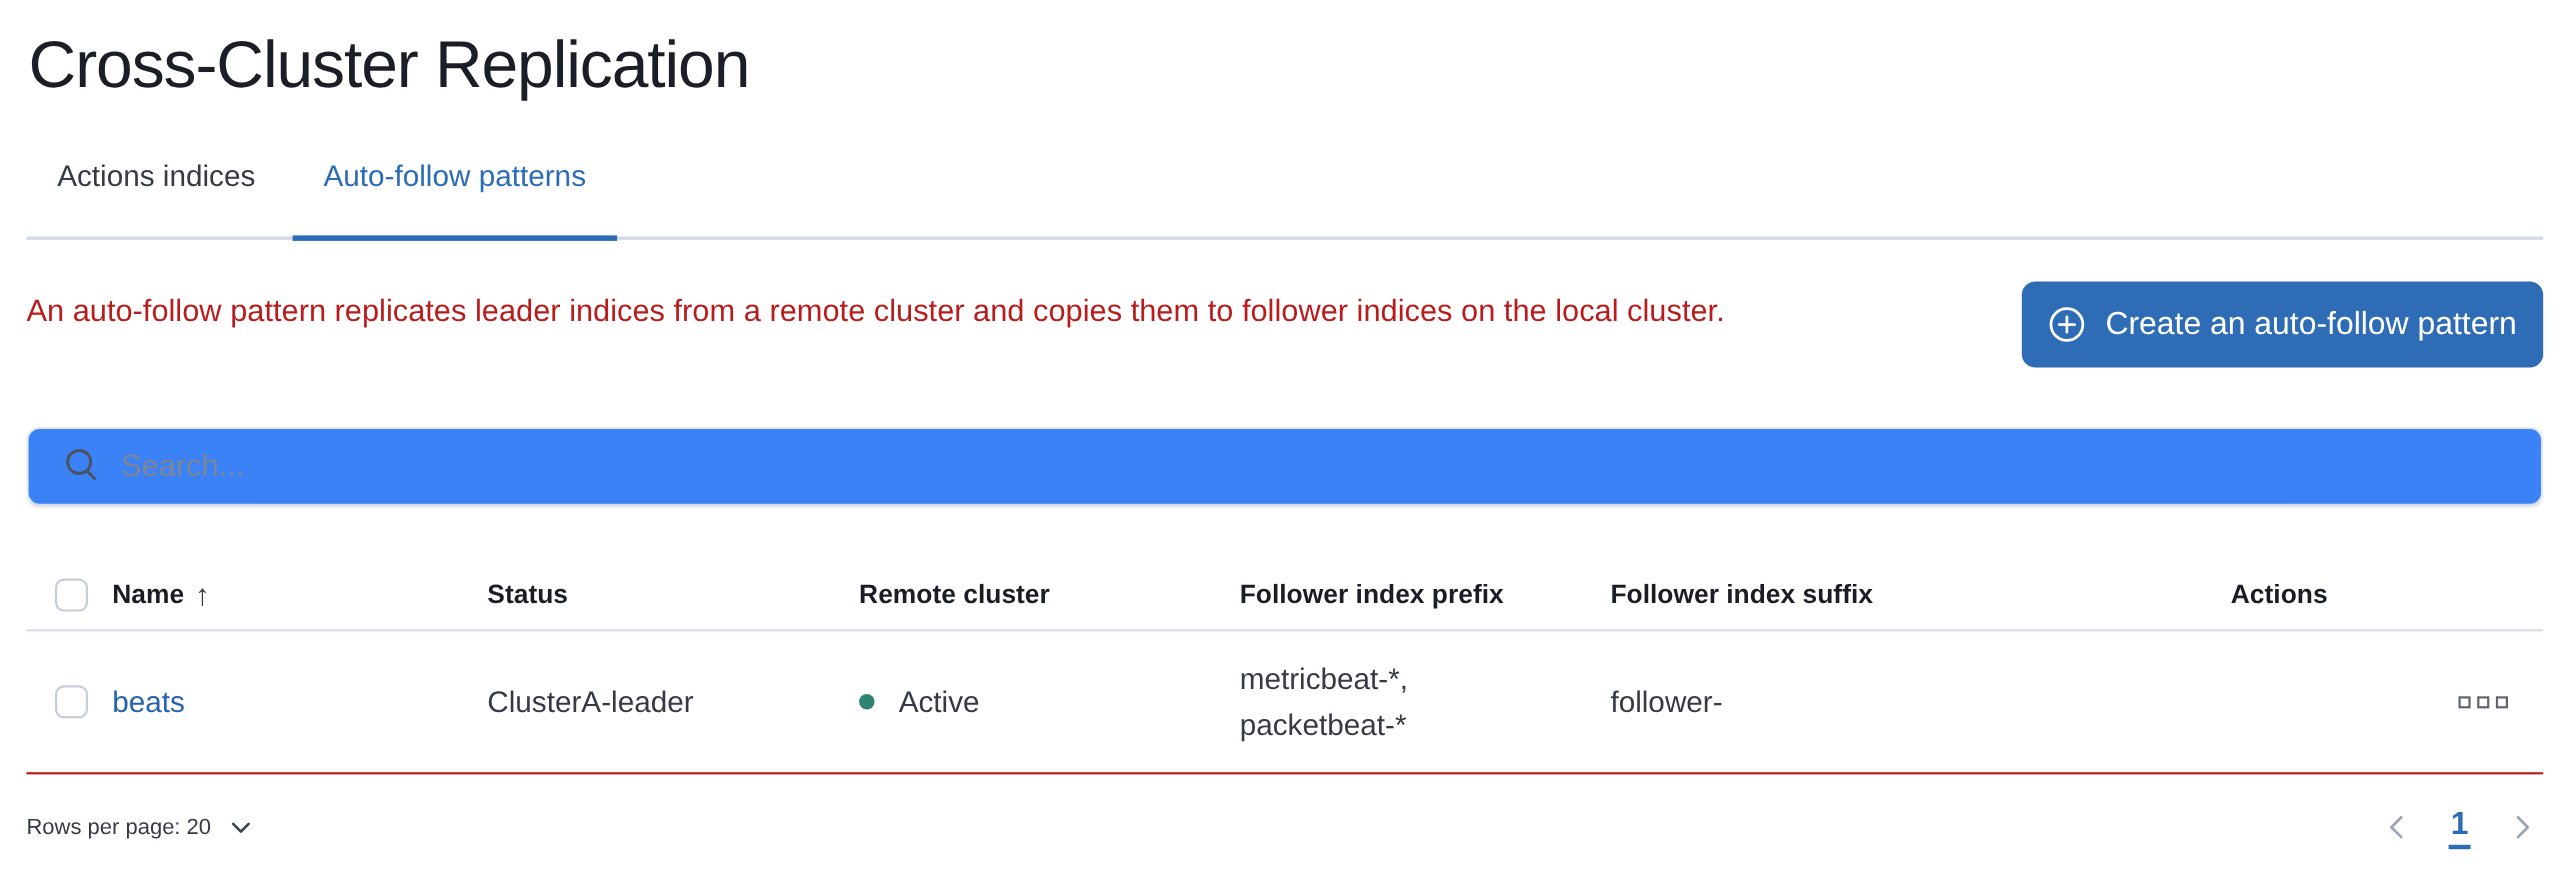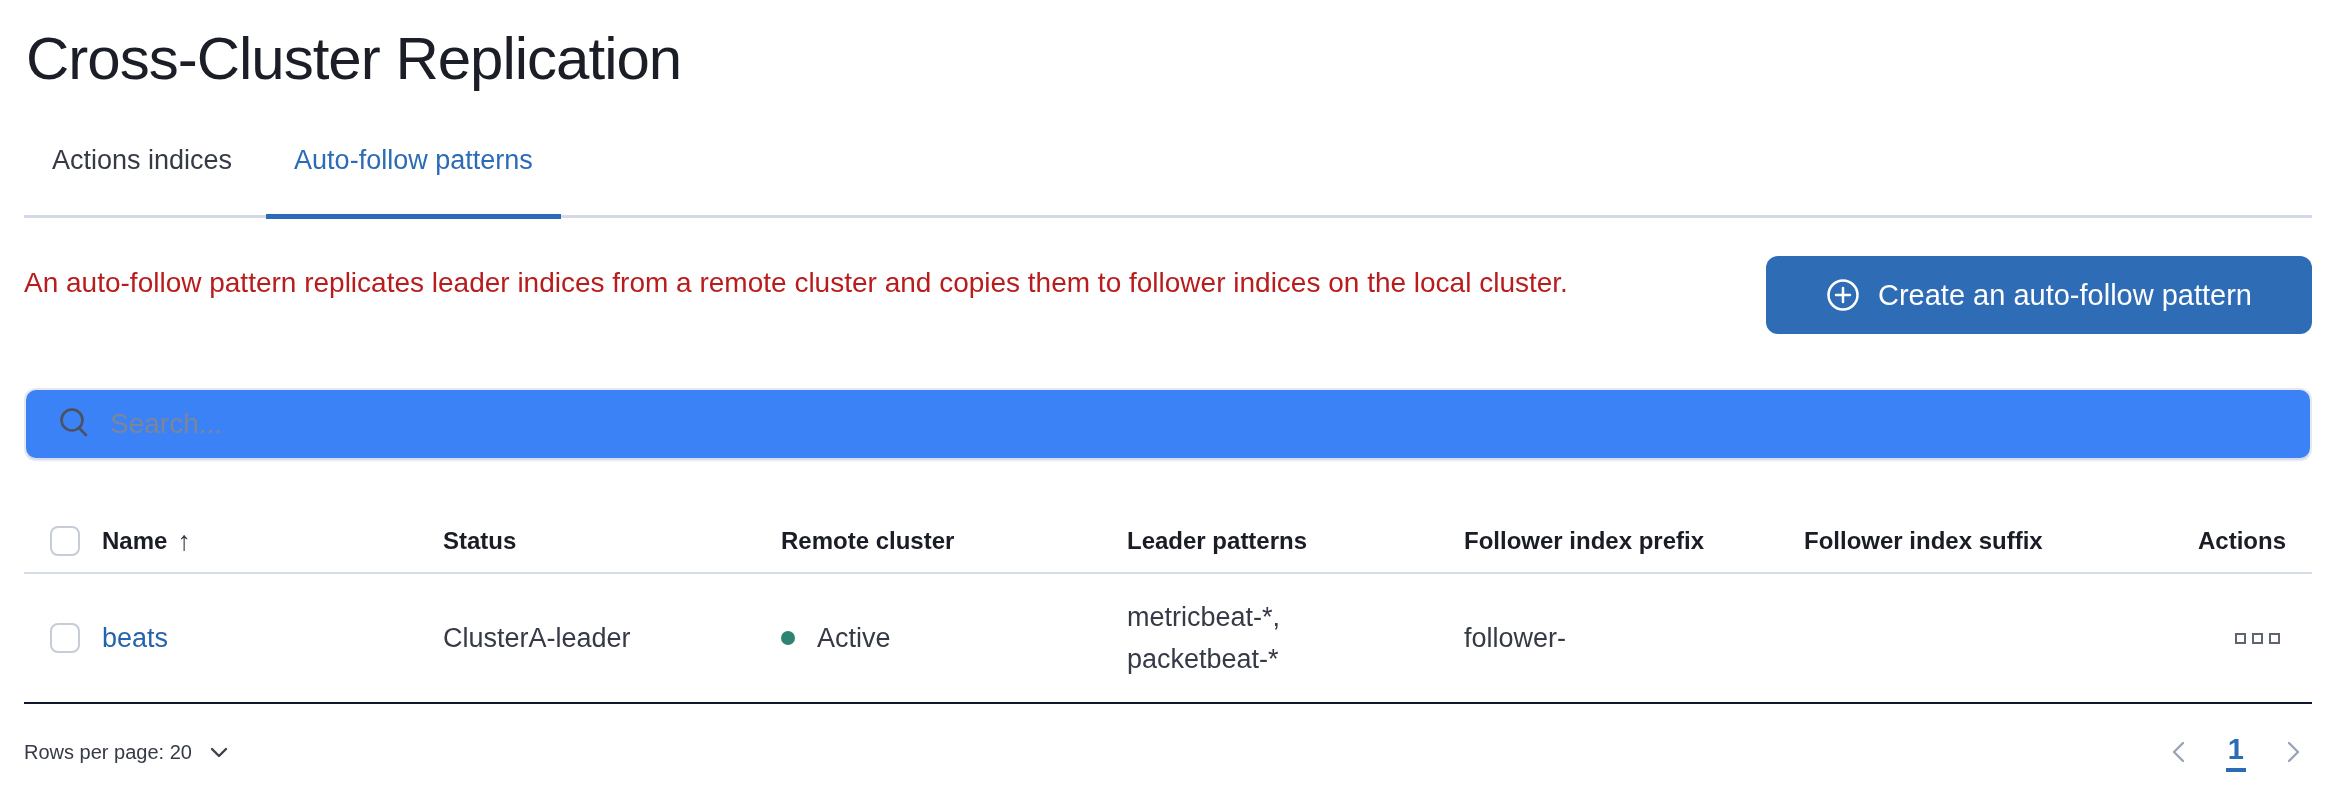--- a/index.html
+++ b/index.html
@@ -12,37 +12,37 @@
   .page-title { padding:20px 0 0 2px; font-size:60px; font-weight:400; letter-spacing:-1px; color:#1b1e26; line-height:78px; }
 
   
   .tabs { display:flex; gap:6px; margin-top:42px; border-bottom:3px solid #d3dae6; }
   .tab { padding:0 28px 34px 28px; font-size:27px; line-height:40px; color:#353a46; cursor:pointer; border-bottom:5px solid transparent; margin-bottom:-4px; }
   .tab.active { color:#2c6cb7; border-bottom-color:#2c6cb7; }
 
   
   .desc-row { display:flex; align-items:flex-start; margin-top:38px; }
   .desc { max-width:1692px; font-size:28px; line-height:53px; color:#b91c1c; }
-  .create-btn { margin-left:auto; display:flex; align-items:center; gap:18px; height:78px; padding:0 60px; background:#2e6db6; border:none; border-radius:12px; color:#fff; font-size:29px; font-family:inherit; cursor:pointer; white-space:nowrap; }
+  .create-btn { margin-left:auto; display:flex; align-items:center; gap:18px; height:78px; padding:0 24px; background:#2e6db6; border:none; border-radius:12px; color:#fff; font-size:29px; font-family:inherit; cursor:pointer; white-space:nowrap; }
   .create-btn svg { flex:0 0 auto; }
 
   
   .search-bar { margin-top:54px; position:relative; height:72px; background:#3b82f6; border:2px solid #e4e8f3; border-bottom-color:#d7dcec; border-radius:12px; display:flex; align-items:center; box-shadow:0 2px 2px -1px rgba(152,162,179,.25); }
   .search-bar svg { margin:0 0 0 30px; }
   .search-input { flex:1; height:100%; border:none; outline:none; background:transparent; font-family:inherit; font-size:28px; color:#353a46; padding:0 20px 0 16px; }
   .search-input::placeholder { color:#7d8598; opacity:1; }
 
   
   .table { margin-top:50px; }
   .thead, .trow { display:grid; grid-template-columns:70px 341px 338px 346px 337px 340px 346px auto; align-items:center; }
   .thead { height:64px; border-bottom:2px solid #d6dce8; }
   .th { font-size:24px; font-weight:700; color:#1a1d26; padding-left:8px; display:flex; align-items:center; gap:10px; }
   .th.actions, .td.actions { justify-content:flex-end; text-align:right; padding-right:26px; display:flex; }
   .sort-arrow { font-size:27px; font-weight:400; color:#353a46; }
-  .trow { height:130px; border-bottom:2px solid #0f172a; }
+  .trow { height:130px; border-bottom:2px solid #b91c1c; }
   .td { font-size:27px; color:#353a46; padding-left:8px; }
   .checkbox { width:30px; height:30px; margin-left:18px; background:#fff; border:2px solid #c6ccd8; border-radius:8px; cursor:pointer; }
   .link { color:#2564ad; text-decoration:none; cursor:pointer; }
   .status-cell { display:flex; align-items:center; gap:22px; }
   .status-dot { width:14px; height:14px; border-radius:50%; background:#2e8372; }
   .two-line span { display:block; line-height:42px; }
   .actions-btn { display:flex; gap:6px; background:none; border:none; cursor:pointer; padding:6px; }
   .actions-btn i { display:block; width:11px; height:11px; border:2.5px solid #5f6570; }
 
   
@@ -89,21 +89,20 @@
       <div class="thead">
         <div class="th">
           <div class="checkbox"></div>
         </div>
         <div class="th">
           <span>Name</span>
           <span class="sort-arrow">↑</span>
         </div>
         <div class="th">Status</div>
         <div class="th">Remote cluster</div>
-        <div class="th">Leader patterns</div>
         <div class="th">Follower index prefix</div>
         <div class="th">Follower index suffix</div>
         <div class="th actions">Actions</div>
       </div>
 
       <div class="trow">
         <div class="td">
           <div class="checkbox"></div>
         </div>
         <div class="td">

